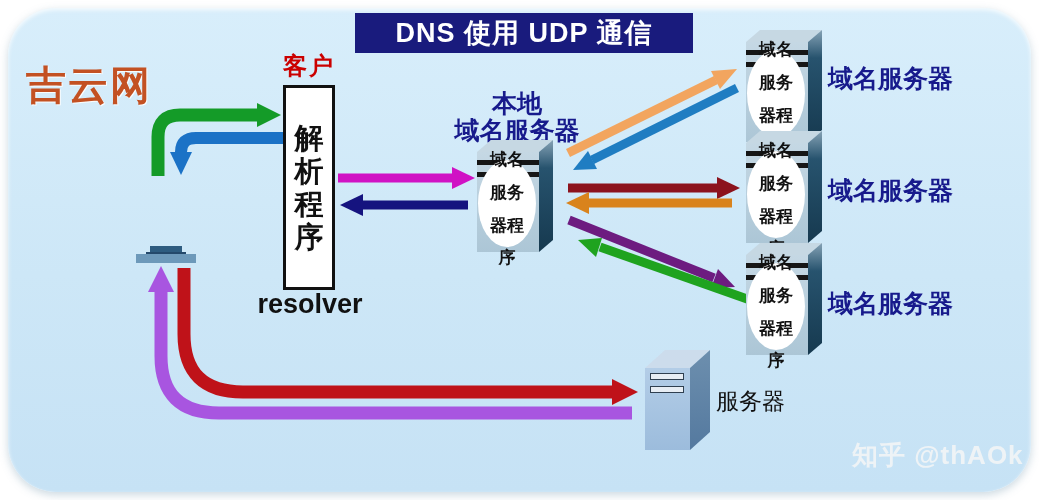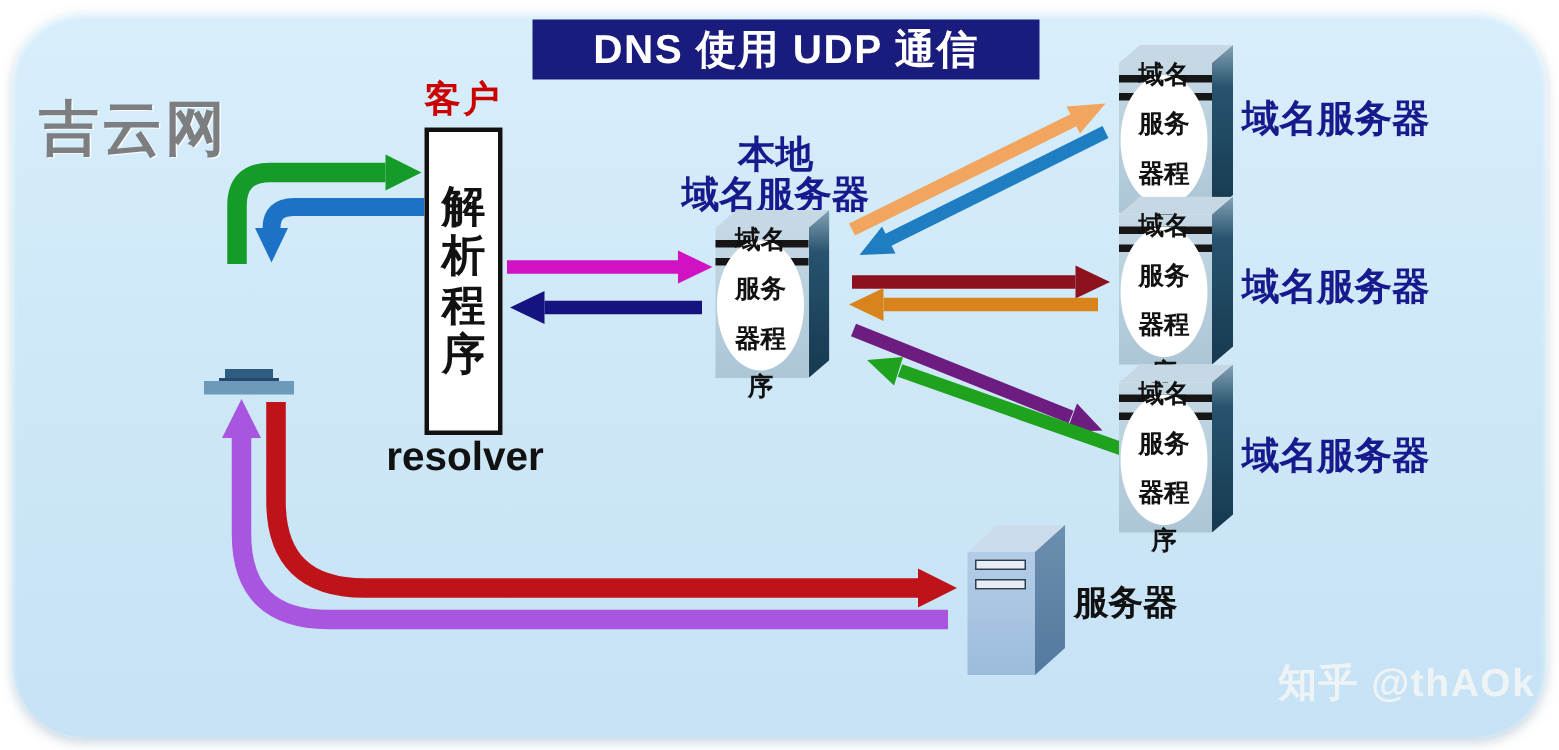--- a/index.html
+++ b/index.html
@@ -4,21 +4,21 @@
 <style>
   html,body{margin:0;padding:0;background:#ffffff;}
   .stage{position:relative;width:1039px;height:500px;overflow:hidden;
          font-family:"Liberation Sans","DejaVu Sans",sans-serif;}
   .panel{position:absolute;inset:8px;border-radius:48px;
          background:linear-gradient(180deg,#d8eefb 0%,#cde7f7 55%,#c6e2f5 100%);
          box-shadow:0 3px 8px rgba(110,145,170,.35), inset 0 2px 4px rgba(255,255,255,.8);}
   .banner{position:absolute;left:355px;top:13px;width:338px;height:40px;background:#191b7d;
           display:flex;align-items:center;justify-content:center;}
   .banner span{color:#ffffff;font-weight:bold;font-size:27px;letter-spacing:1px;}
-  .wm-tl{position:absolute;left:26px;top:58px;font-size:40px;font-weight:bold;color:#737373;
+  .wm-tl{position:absolute;left:26px;top:58px;font-size:40px;font-weight:bold;color:#c2410c;
          opacity:.9;letter-spacing:2px;text-shadow:1px 1px 0 #ffffff;}
   .wm-br{position:absolute;left:852px;top:438px;font-size:26px;font-weight:600;color:#eef3f6;
          letter-spacing:1px;text-align:right;}
   svg.arrows{position:absolute;left:0;top:0;pointer-events:none;}
 
   
   .monitor{position:absolute;left:124px;top:174px;width:82px;height:72px;background:#9fbbd8;
            border:2px solid #4a6f94;border-radius:3px;box-sizing:border-box;}
   .screen{position:absolute;left:6px;top:6px;width:66px;height:54px;background:#d9d2c0;
           border:2px solid #1a1a1a;box-sizing:border-box;display:flex;flex-direction:column;
@@ -65,21 +65,21 @@
   .pc-top{position:absolute;left:0;top:0;width:65px;height:18px;background:#ccdcec;
           clip-path:polygon(0px 18px,45px 18px,65px 0px,20px 0px);}
   .pc-side{position:absolute;left:45px;top:0;width:20px;height:100px;
            background:linear-gradient(180deg,#6d8fae,#54799f);
            clip-path:polygon(0px 18px,20px 0px,20px 82px,0px 100px);}
   .pc-front{position:absolute;left:0;top:18px;width:45px;height:82px;
             background:linear-gradient(180deg,#b3cde7,#9cbcdc);}
   .slot{position:absolute;left:5px;width:34px;height:7px;background:#e7edf4;
         border:1px solid #2f3f50;box-sizing:border-box;}
   .slot1{top:5px;} .slot2{top:18px;}
-  .websrv-label{position:absolute;left:716px;top:386px;font-size:23px;font-weight:bold;color:#111;}
+  .websrv-label{position:absolute;left:716px;top:386px;font-size:23px;font-weight:normal;color:#111;}
   .domain-label{position:absolute;left:558px;top:448px;font-size:26px;font-weight:bold;color:#111;
                 letter-spacing:-0.5px;}
 </style>
 </head>
 <body>
 
 <div class="stage">
 
   <div class="panel"></div>
 

